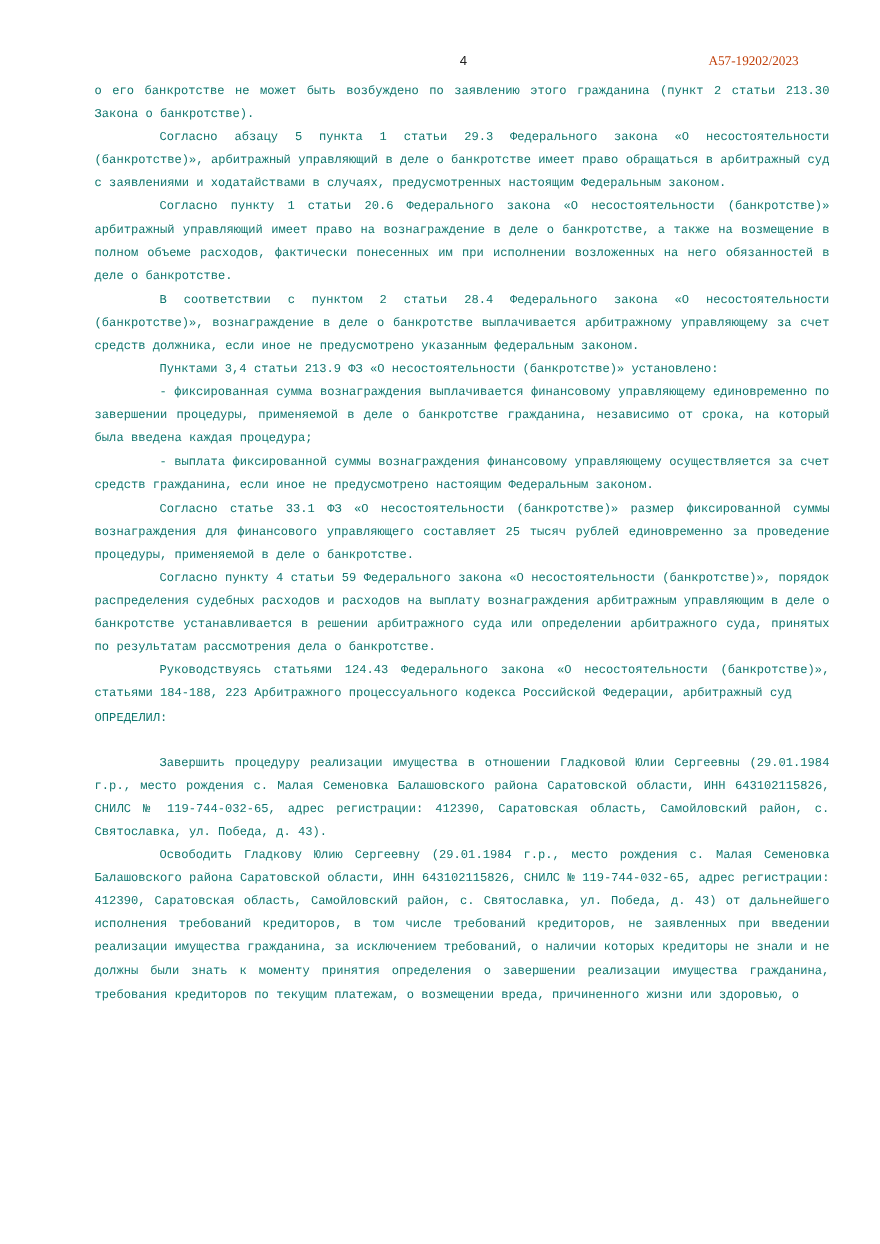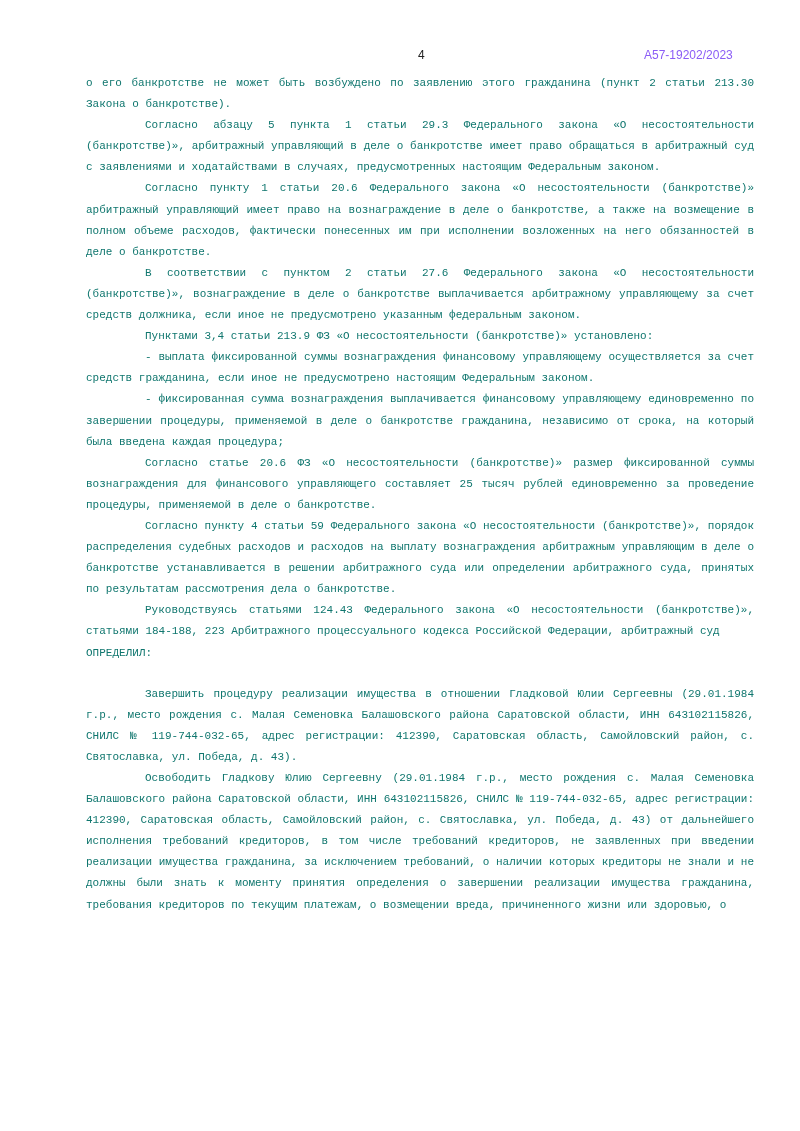--- a/index.html
+++ b/index.html
@@ -1,41 +1,41 @@
 <!DOCTYPE html>
 <html><head>
   <meta charset="utf-8">
   <style>
     html, body { margin: 0; padding: 0; background: #ffffff; }
     body { width: 800px; height: 1131px; position: relative; overflow: hidden; }
     .page { position: absolute; left: 0; top: 0; width: 800px; height: 1131px; background: #fff; color: #111; }
     .hdr-num { position: absolute; top: 48px; left: 418px; font-family: "Liberation Sans", sans-serif; font-size: 12px; color: #222; }
-    .hdr-case { position: absolute; top: 48px; left: 644px; font-family: Liberation Sans, sans-serif; font-size: 12px; color: #8b5cf6; }
+    .hdr-case { position: absolute; top: 48px; left: 644px; font-family: Liberation Serif, serif; font-size: 12px; color: #c2410c; }
     .body { position: absolute; left: 86px; top: 73px; width: 668px; font-family: Liberation Mono, monospace; font-size: 11px; line-height: 21.1px; color: #0f766e; }
     .p { margin: 0; text-align: justify; }
     .ind { text-indent: 59px; }
     .center { text-align: left; margin: 0; }
     .gap { height: 20px; }
   </style>
 </head>
 <body>
 
 <div class="page">
   <div class="hdr-num">4</div>
   <div class="hdr-case">А57-19202/2023</div>
 
   <div class="body">
     <p class="p">о его банкротстве не может быть возбуждено по заявлению этого гражданина (пункт 2 статьи 213.30 Закона о банкротстве).</p>
     <p class="p ind">Согласно абзацу 5 пункта 1 статьи 29.3 Федерального закона «О несостоятельности (банкротстве)», арбитражный управляющий в деле о банкротстве имеет право обращаться в арбитражный суд с заявлениями и ходатайствами в случаях, предусмотренных настоящим Федеральным законом.</p>
     <p class="p ind">Согласно пункту 1 статьи 20.6 Федерального закона «О несостоятельности (банкротстве)» арбитражный управляющий имеет право на вознаграждение в деле о банкротстве, а также на возмещение в полном объеме расходов, фактически понесенных им при исполнении возложенных на него обязанностей в деле о банкротстве.</p>
-    <p class="p ind">В соответствии с пунктом 2 статьи 27.6 Федерального закона «О несостоятельности (банкротстве)», вознаграждение в деле о банкротстве выплачивается арбитражному управляющему за счет средств должника, если иное не предусмотрено указанным федеральным законом.</p>
+    <p class="p ind">В соответствии с пунктом 2 статьи 28.4 Федерального закона «О несостоятельности (банкротстве)», вознаграждение в деле о банкротстве выплачивается арбитражному управляющему за счет средств должника, если иное не предусмотрено указанным федеральным законом.</p>
     <p class="p ind">Пунктами 3,4 статьи 213.9 ФЗ «О несостоятельности (банкротстве)» установлено:</p>
+    <p class="p ind">- фиксированная сумма вознаграждения выплачивается финансовому управляющему единовременно по завершении процедуры, применяемой в деле о банкротстве гражданина, независимо от срока, на который была введена каждая процедура;</p>
     <p class="p ind">- выплата фиксированной суммы вознаграждения финансовому управляющему осуществляется за счет средств гражданина, если иное не предусмотрено настоящим Федеральным законом.</p>
-    <p class="p ind">- фиксированная сумма вознаграждения выплачивается финансовому управляющему единовременно по завершении процедуры, применяемой в деле о банкротстве гражданина, независимо от срока, на который была введена каждая процедура;</p>
-    <p class="p ind">Согласно статье 20.6 ФЗ «О несостоятельности (банкротстве)» размер фиксированной суммы вознаграждения для финансового управляющего составляет 25 тысяч рублей единовременно за проведение процедуры, применяемой в деле о банкротстве.</p>
+    <p class="p ind">Согласно статье 33.1 ФЗ «О несостоятельности (банкротстве)» размер фиксированной суммы вознаграждения для финансового управляющего составляет 25 тысяч рублей единовременно за проведение процедуры, применяемой в деле о банкротстве.</p>
     <p class="p ind">Согласно пункту 4 статьи 59 Федерального закона «О несостоятельности (банкротстве)», порядок распределения судебных расходов и расходов на выплату вознаграждения арбитражным управляющим в деле о банкротстве устанавливается в решении арбитражного суда или определении арбитражного суда, принятых по результатам рассмотрения дела о банкротстве.</p>
     <p class="p ind">Руководствуясь статьями 124.43 Федерального закона «О несостоятельности (банкротстве)», статьями 184-188, 223 Арбитражного процессуального кодекса Российской Федерации, арбитражный суд</p>
     <p class="center">ОПРЕДЕЛИЛ:</p>
     <div class="gap"></div>
     <p class="p ind">Завершить процедуру реализации имущества в отношении Гладковой Юлии Сергеевны (29.01.1984 г.р., место рождения с. Малая Семеновка Балашовского района Саратовской области, ИНН 643102115826, СНИЛС № 119-744-032-65, адрес регистрации: 412390, Саратовская область, Самойловский район, с. Святославка, ул. Победа, д. 43).</p>
     <p class="p ind">Освободить Гладкову Юлию Сергеевну (29.01.1984 г.р., место рождения с. Малая Семеновка Балашовского района Саратовской области, ИНН 643102115826, СНИЛС № 119-744-032-65, адрес регистрации: 412390, Саратовская область, Самойловский район, с. Святославка, ул. Победа, д. 43) от дальнейшего исполнения требований кредиторов, в том числе требований кредиторов, не заявленных при введении реализации имущества гражданина, за исключением требований, о наличии которых кредиторы не знали и не должны были знать к моменту принятия определения о завершении реализации имущества гражданина, требования кредиторов по текущим платежам, о возмещении вреда, причиненного жизни или здоровью, о</p>
   </div>
 </div>
 
 </body></html>

